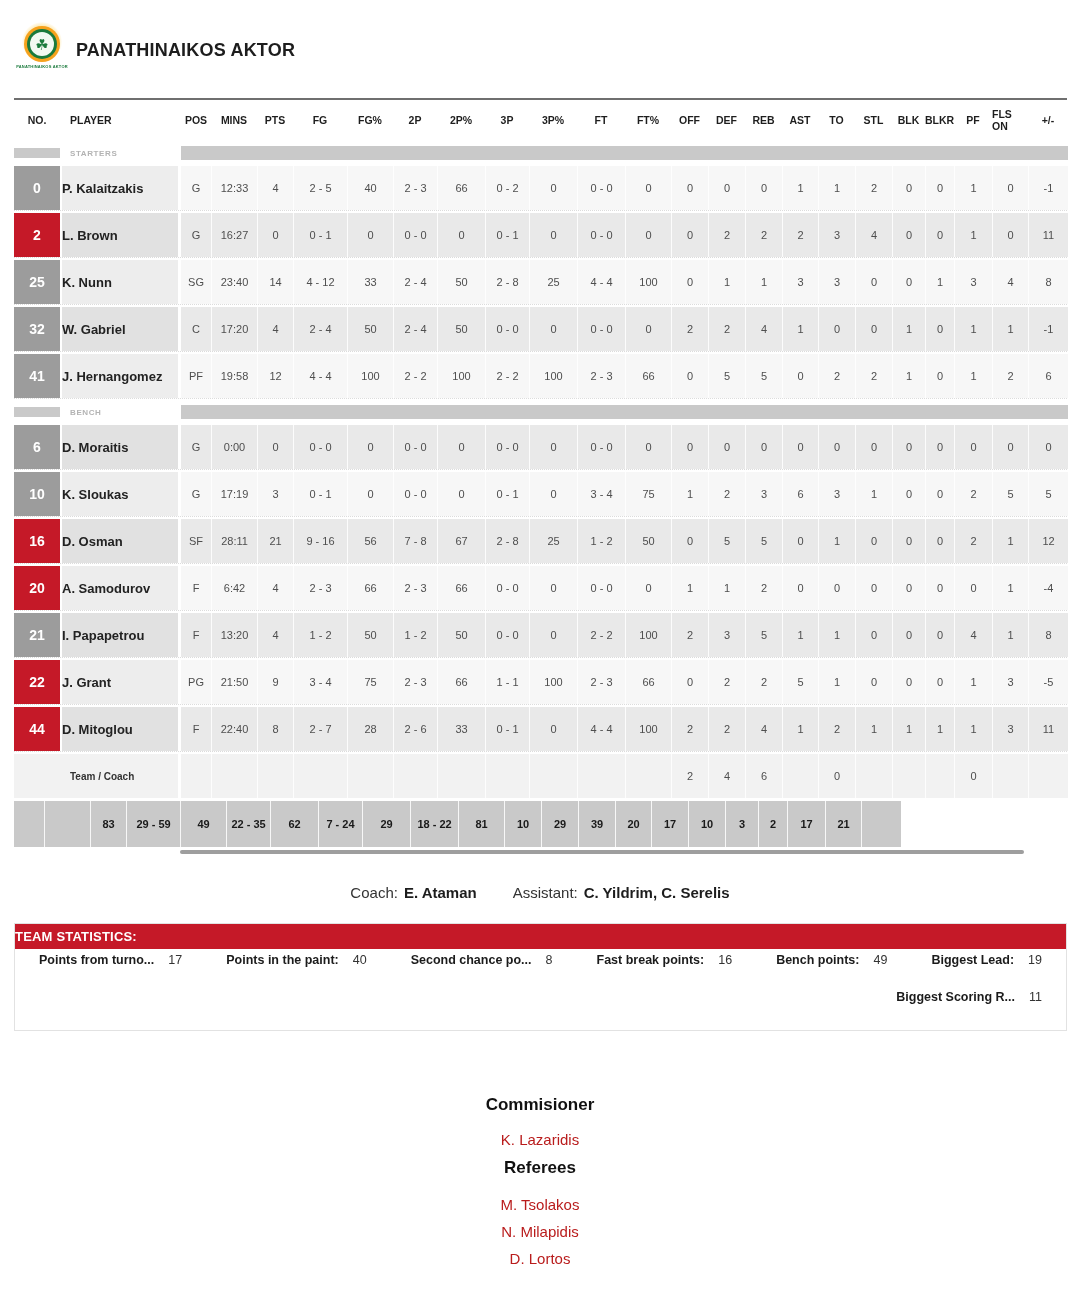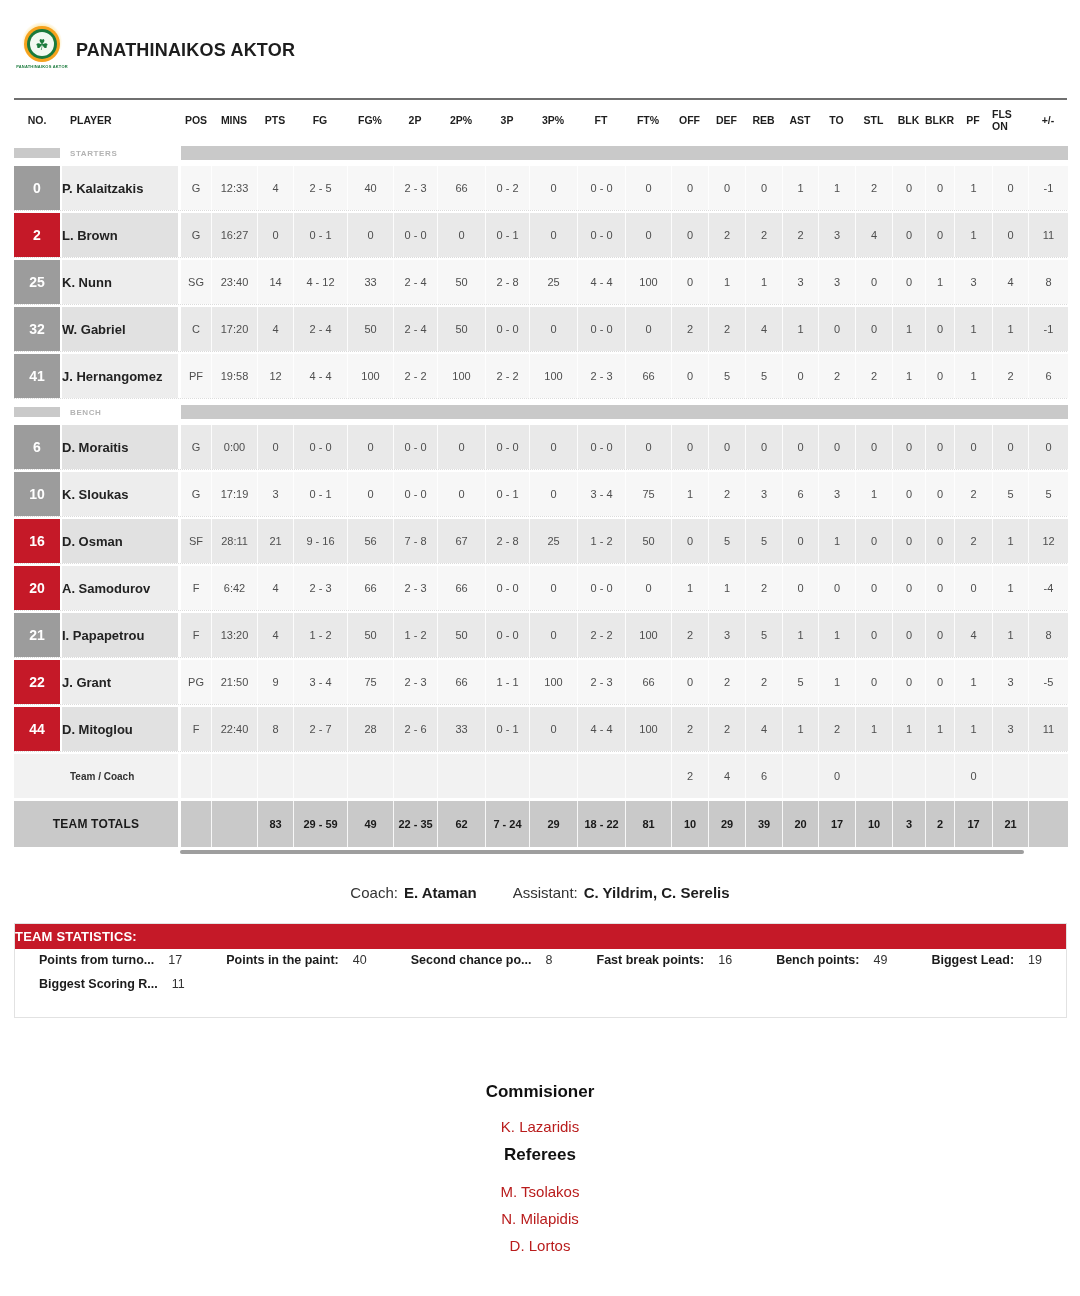--- a/index.html
+++ b/index.html
@@ -84,21 +84,21 @@
 
   
   .teamstats{ margin:22px 13px 0 14px; border:1px solid #e2e2e2; }
   .ts-title{ background:var(--red); color:#fff; font-weight:bold; font-size:13px;
      text-align:left; height:25px; line-height:25px; letter-spacing:.2px; }
   .ts-body{ padding:4px 24px 26px 24px; }
   .ts-row1{ display:flex; justify-content:space-between; align-items:center; }
   .ts-item{ display:flex; align-items:center; font-size:12.5px; }
   .ts-label{ font-weight:bold; color:#1b1b1b; }
   .ts-value{ margin-left:14px; color:#333; }
-  .ts-row2{ display:flex; justify-content:flex-start; margin-top:10px; }
+  .ts-row2{ display:flex; justify-content:flex-end; margin-top:23px; }
 
   
   .officials{ margin-top:64px; text-align:center; }
   .officials .otitle{ font-size:17px; font-weight:bold; color:#111; margin-bottom:16px; }
   .officials .oname{ font-size:15px; color:#b91c1c; margin-bottom:10px; }
   .officials .rtitle{ font-size:17px; font-weight:bold; color:#111; margin:4px 0 18px 0; }
 </style>
 </head>
 <body>
 
@@ -513,21 +513,20 @@
           <div class="scell">0</div>
           <div class="scell"></div>
           <div class="scell"></div>
           <div class="scell"></div>
           <div class="scell">0</div>
           <div class="scell"></div>
           <div class="scell"></div>
         </div>
       </div>
       <div class="trow totals">
-        <div class="cell left-merged">TEAM TOTALS</div>
         <div class="stats">
           <div class="scell"></div>
           <div class="scell"></div>
           <div class="scell">83</div>
           <div class="scell">29 - 59</div>
           <div class="scell">49</div>
           <div class="scell">22 - 35</div>
           <div class="scell">62</div>
           <div class="scell">7 - 24</div>
           <div class="scell">29</div>

